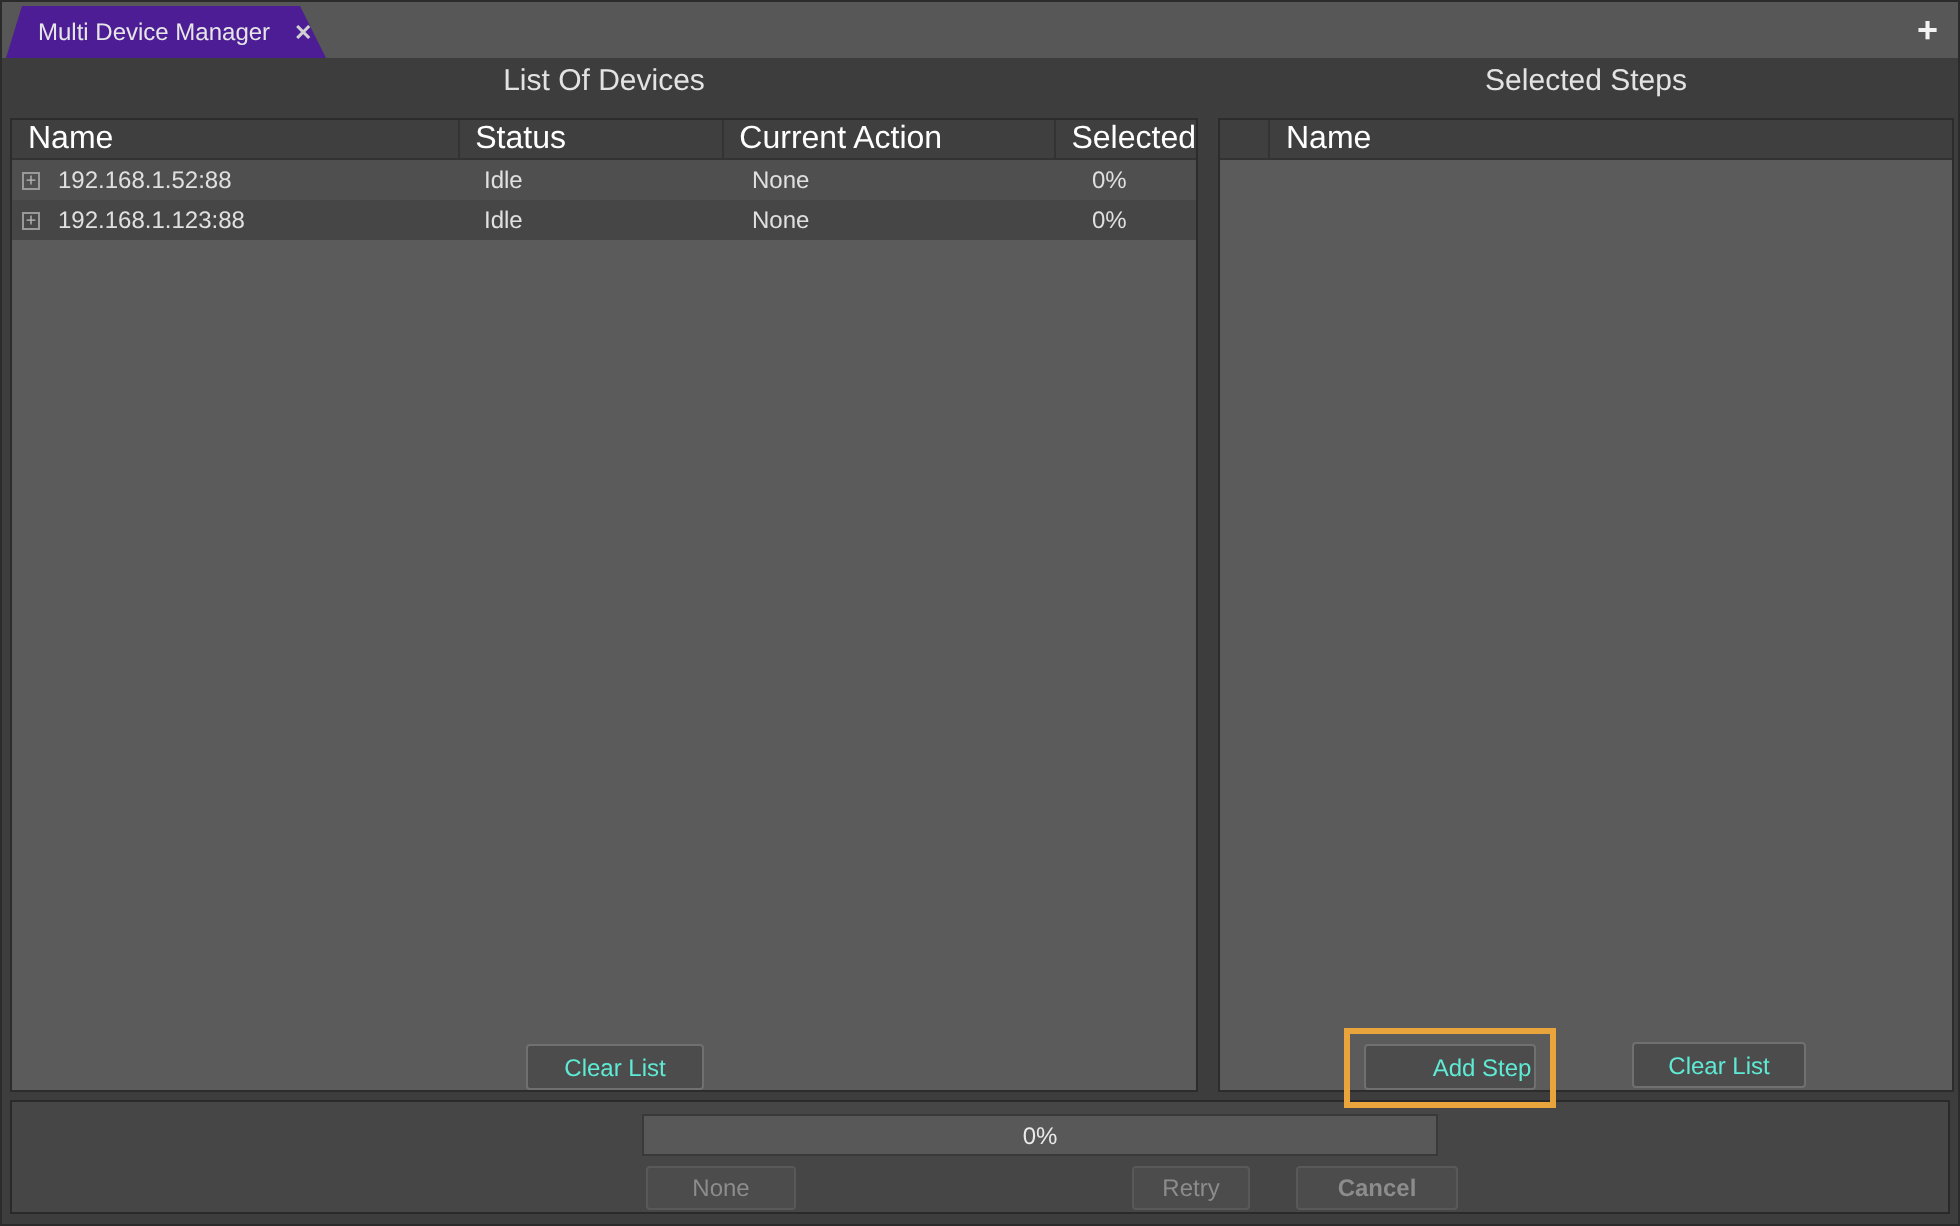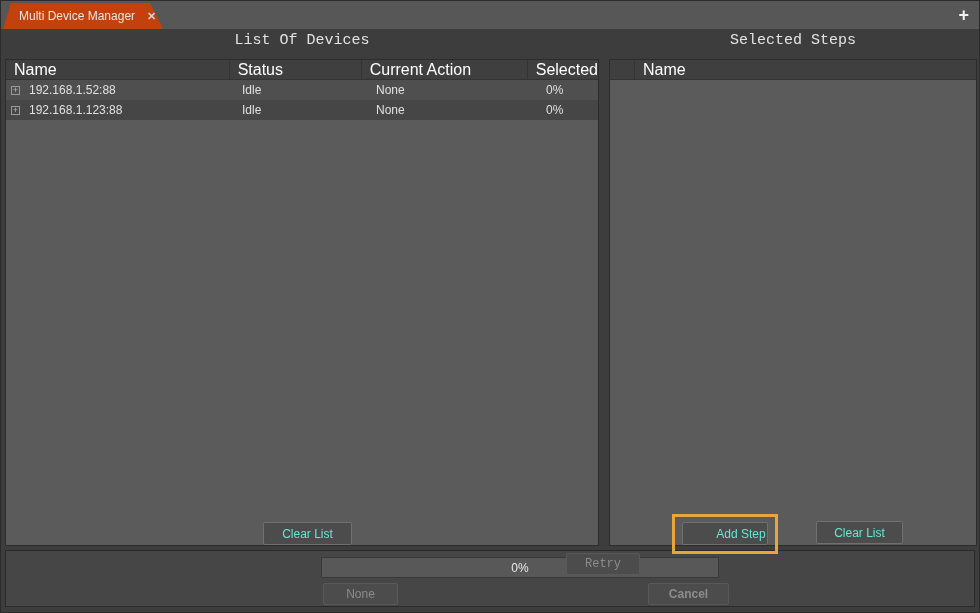--- a/index.html
+++ b/index.html
@@ -5,28 +5,28 @@
   * { margin:0; padding:0; box-sizing:border-box; }
   body { background:#2b2b2b; font-family:"Liberation Sans", sans-serif; }
   .window {
     position:relative; width:980px; height:613px;
     background:#3d3d3d; border:1px solid #2b2b2b; overflow:hidden;
   }
   
   .tabstrip { position:absolute; left:0; top:0; right:0; height:28px; background:#575757; }
   .tab {
     position:absolute; left:2px; top:2px; width:160px; height:26px;
-    background:#c2410c; clip-path:polygon(8px 0, 147px 0, 160px 26px, 0 26px);
+    background:#4c1d95; clip-path:polygon(8px 0, 147px 0, 160px 26px, 0 26px);
     display:flex; align-items:center; padding-left:16px;
     color:#e6e6e6; font-size:12px; cursor:default;
   }
   .tab-close { margin-left:12px; font-size:11px; font-weight:bold; color:#d2d2d2; }
   .new-tab { position:absolute; right:10px; top:3px; color:#f2f2f2; font-size:18px; font-weight:bold; line-height:22px; }
   
-  .panel-title { position:absolute; top:31px; text-align:center; font-size:15px; color:#e3e3e3;font-family:Liberation Mono, monospace; }
+  .panel-title { position:absolute; top:31px; text-align:center; font-size:15px; color:#e3e3e3; }
   .panel-title.left { left:4px; width:594px; }
   .panel-title.right { left:608px; width:368px; }
   
   .tablebox {
     position:absolute; top:58px; height:487px;
     background:#5b5b5b; border:1px solid #2c2c2c;
   }
   .tablebox.left { left:4px; width:594px; }
   .tablebox.right { left:608px; width:368px; }
   .thead {
@@ -52,21 +52,21 @@
   .btn {
     position:absolute; display:flex; align-items:center; justify-content:center;
     background:#4c4c4c; border:1px solid #707070; border-radius:2px;
     color:#5eead4; font-size:12px; cursor:default;
   }
   .btn.disabled { background:#4c4c4c; border:1px solid #595959; color:#8c8c8c; }
   .btn-clear-left { left:262px; top:521px; width:89px; height:23px; }
   .btn-add-step  { left:681px; top:521px; width:86px; height:23px;padding-left:32px; }
   .btn-clear-right { left:815px; top:520px; width:87px; height:23px; }
   .btn-apply  { left:322px; top:582px; width:75px; height:22px; }
-  .btn-retry  { left:565px; top:552px; width:74px; height:22px;font-family:Liberation Mono, monospace; }
+  .btn-retry  { left:565px; top:582px; width:59px; height:22px; }
   .btn-cancel { left:647px; top:582px; width:81px; height:22px;font-weight:bold; }
   
   .highlight {
     position:absolute; left:671px; top:513px; width:106px; height:40px;
     border:3px solid #e9a53c; pointer-events:none; z-index:5;
   }
   
   .bottombar {
     position:absolute; left:4px; top:549px; width:970px; height:57px;
     background:#464646; border:1px solid #2a2a2a;

